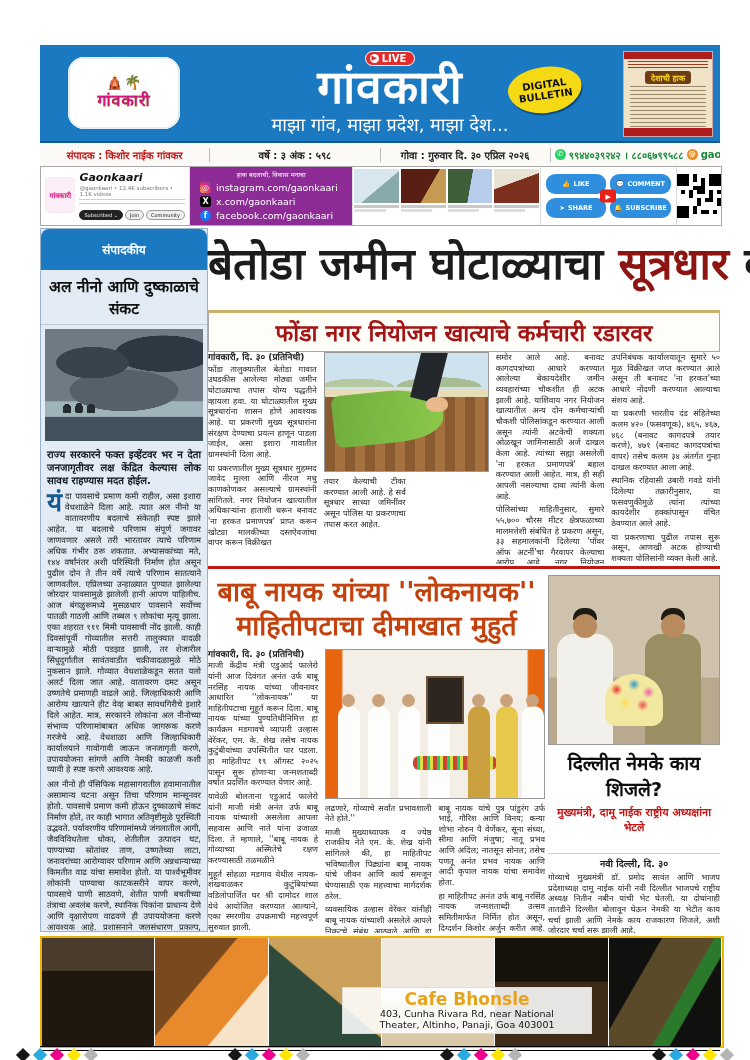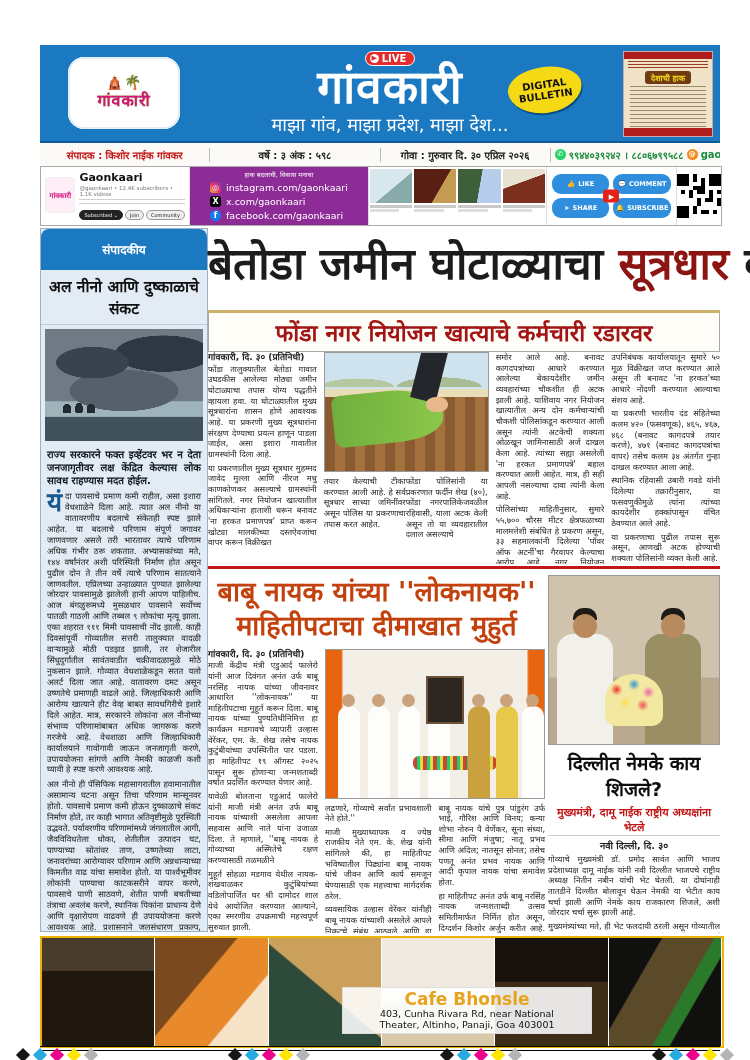--- a/index.html
+++ b/index.html
@@ -40,27 +40,27 @@
   .contact{color:#1a8a3c;font-weight:bold;display:inline-flex;align-items:center;gap:3px;}
   .ico-circ{display:inline-flex;width:11px;height:11px;border-radius:50%;align-items:center;justify-content:center;
     color:#fff;font-size:7px;line-height:1;}
   .wa{background:#25d366;} .em{background:#f08a1d;}
   
   .socialbar{left:40px;top:166px;width:680px;height:58px;border:1px solid #aaa;display:flex;background:#fff;}
   .yt-card{width:140px;border-right:1px solid #ddd;display:flex;padding:4px;gap:4px;}
   .yt-logo{width:34px;height:34px;background:#fdeef7;border:1px solid #eee;border-radius:4px;display:flex;
     align-items:center;justify-content:center;color:#d4157e;font-weight:bold;font-size:7px;margin-top:6px;}
   .yt-meta{flex:1;font-size:6px;color:#666;}
-  .yt-name{font-size:11px;font-weight:bold;color:#111;}
+  .yt-name{font-size:11px;font-weight:bold;color:#111;font-style:italic;}
   .yt-sub{font-size:5.5px;color:#777;margin-top:1px;}
   .yt-desc{height:8px;background:repeating-linear-gradient(#cfcfcf 0 1px,transparent 1px 4px);margin-top:2px;}
   .yt-btns{display:flex;gap:2px;margin-top:3px;}
   .yt-btn{border-radius:7px;font-size:5px;padding:1px 4px;border:1px solid #999;color:#222;background:#efefef;white-space:nowrap;}
   .yt-btn.dark{background:#222;color:#fff;border-color:#222;}
-  .purple-panel{width:150px;background:#8d2b97;color:#fff;padding:3px 20px;border-right:1px solid #ddd;}
+  .purple-panel{width:150px;background:#8d2b97;color:#fff;padding:3px 10px;border-right:1px solid #ddd;}
   .pp-tag{font-size:6.5px;text-align:center;opacity:.95;margin-bottom:2px;}
   .pp-row{display:flex;align-items:center;gap:5px;font-size:9.5px;margin-top:3px;}
   .pp-ico{width:11px;height:11px;border-radius:3px;display:flex;align-items:center;justify-content:center;
     font-size:8px;font-weight:bold;color:#fff;}
   .ig{background:linear-gradient(45deg,#f7b733,#e1306c,#833ab4);}
   .xx{background:#000;border-radius:3px;}
   .fb{background:#1877f2;border-radius:50%;}
   .thumbs{width:196px;display:flex;border-right:1px solid #ddd;}
   .thumb{flex:1;margin:2px 1px;display:flex;flex-direction:column;}
   .thumb .pic{height:34px;}
@@ -148,21 +148,21 @@
   .man .head{position:absolute;top:-20px;left:16px;width:24px;height:24px;border-radius:50%;background:#b98a5d;}
   .man .hair{position:absolute;top:-26px;left:16px;width:24px;height:12px;border-radius:10px 10px 0 0;background:#1e1a16;}
   .bouquet{position:absolute;left:56px;bottom:18px;width:58px;height:52px;border-radius:50% 50% 20% 20%;
     background:radial-gradient(circle 5px at 20% 30%,#e33,transparent 6px),
     radial-gradient(circle 5px at 50% 20%,#39c,transparent 6px),
     radial-gradient(circle 5px at 75% 35%,#e6a,transparent 6px),
     radial-gradient(circle 5px at 35% 55%,#fd5,transparent 6px),
     radial-gradient(circle 5px at 65% 60%,#e55,transparent 6px),#f3e8a0;}
   .s3-head{text-align:center;font-weight:bold;font-size:19px;color:#0d0d0d;margin-top:5px;}
   .s3-sub{text-align:center;font-weight:bold;font-size:11px;color:#c21717;margin-top:2px;
-    border-bottom:1px solid #ccc;padding-bottom:1px;}
+    border-bottom:1px solid #ccc;padding-bottom:19px;}
   .s3-date{text-align:center;font-weight:bold;font-size:9.5px;margin:3px 0 2px;}
   
   .cafe{left:40px;top:936px;width:680px;height:108px;display:flex;position:relative;border:2px solid #eab308;}
   .cafe .tile{flex:1;border-right:1px solid #fff;}
   .c1{background:linear-gradient(#4a3c2c 0 30%,#20180f 31% 100%);}
   .c2{background:linear-gradient(130deg,#7a4a1e 0 40%,#e8892b 41% 70%,#f6e3c8 71% 100%);}
   .c3{background:linear-gradient(40deg,#2e4a3a 0 50%,#caa05a 51% 100%);}
   .c4{background:linear-gradient(#efe9df 0 60%,#d9c9a8 61% 100%);}
   .c5{background:linear-gradient(#17120c 0 40%,#3d2c18 41% 100%);}
   .c6{background:linear-gradient(120deg,#10100e 0 30%,#5a4a2a 31% 60%,#2b7a2b 61% 70%,#10100e 71% 100%);}
@@ -329,21 +329,20 @@
   <div class="ls-mid">
     <div class="ls-img">
       <div class="hills"></div>
         <div class="field"></div>
         <div class="turf"></div>
         <div class="arm"></div>
         <div class="hand"></div>
     </div>
     <div class="ls-caps">
       <div class="news">तयार केल्याची टीका करण्यात आली आहे. हे सर्व सूत्रधार साध्या जमिनींवर असून पोलिस या प्रकरणाचा तपास करत आहेत.</div>
-      <div class="news">फोंडा पोलिसांनी या प्रकरणात फर्दीन शेख (४०), फोंडा नगरपालिकेजवळील रहिवासी, याला अटक केली असून तो या व्यवहारातील दलाल असल्याचे</div>
     </div>
   </div>
   <div class="ls-col news">
     <p>समोर आले आहे. बनावट कागदपत्रांच्या आधारे करण्यात आलेल्या बेकायदेशीर जमीन व्यवहारांच्या चौकशीत ही अटक झाली आहे. याशिवाय नगर नियोजन खात्यातील अन्य दोन कर्मचाऱ्यांची चौकशी पोलिसांकडून करण्यात आली असून त्यांनी अटकेची शक्यता ओळखून जामिनासाठी अर्ज दाखल केला आहे. त्यांच्या सह्या असलेली 'ना हरकत प्रमाणपत्रे' बहाल करण्यात आली आहेत. मात्र, ही सही आपली नसल्याचा दावा त्यांनी केला आहे.</p>
     <p>पोलिसांच्या माहितीनुसार, सुमारे ५५,७०० चौरस मीटर क्षेत्रफळाच्या मालमत्तेशी संबंधित हे प्रकरण असून, ३३ सहमालकांनी दिलेल्या 'पॉवर ऑफ अटर्नी'चा गैरवापर केल्याचा आरोप आहे. नगर नियोजन विभागाकडून जारी केल्याचे भासवून बनावट 'ना हरकत प्रमाणपत्रे' वापरून बेतोडा कोमुनिदादची वास्तुरूबाची व अविभाजित मालमत्ता बेकायदेशीररित्या विक्री करण्यात आल्याचा आरोप आहे.</p>
 
   </div>
   <div class="ls-col news">
     <p>उपनिबंधक कार्यालयातून सुमारे ५० मूळ विक्रीखत जप्त करण्यात आले असून ती बनावट 'ना हरकत'च्या आधारे नोंदणी करण्यात आल्याचा संशय आहे.</p>
     <p>या प्रकरणी भारतीय दंड संहितेच्या कलम ४२० (फसवणूक), ४६५, ४६७, ४६८ (बनावट कागदपत्रे तयार करणे), ४७१ (बनावट कागदपत्रांचा वापर) तसेच कलम ३४ अंतर्गत गुन्हा दाखल करण्यात आला आहे.</p>

